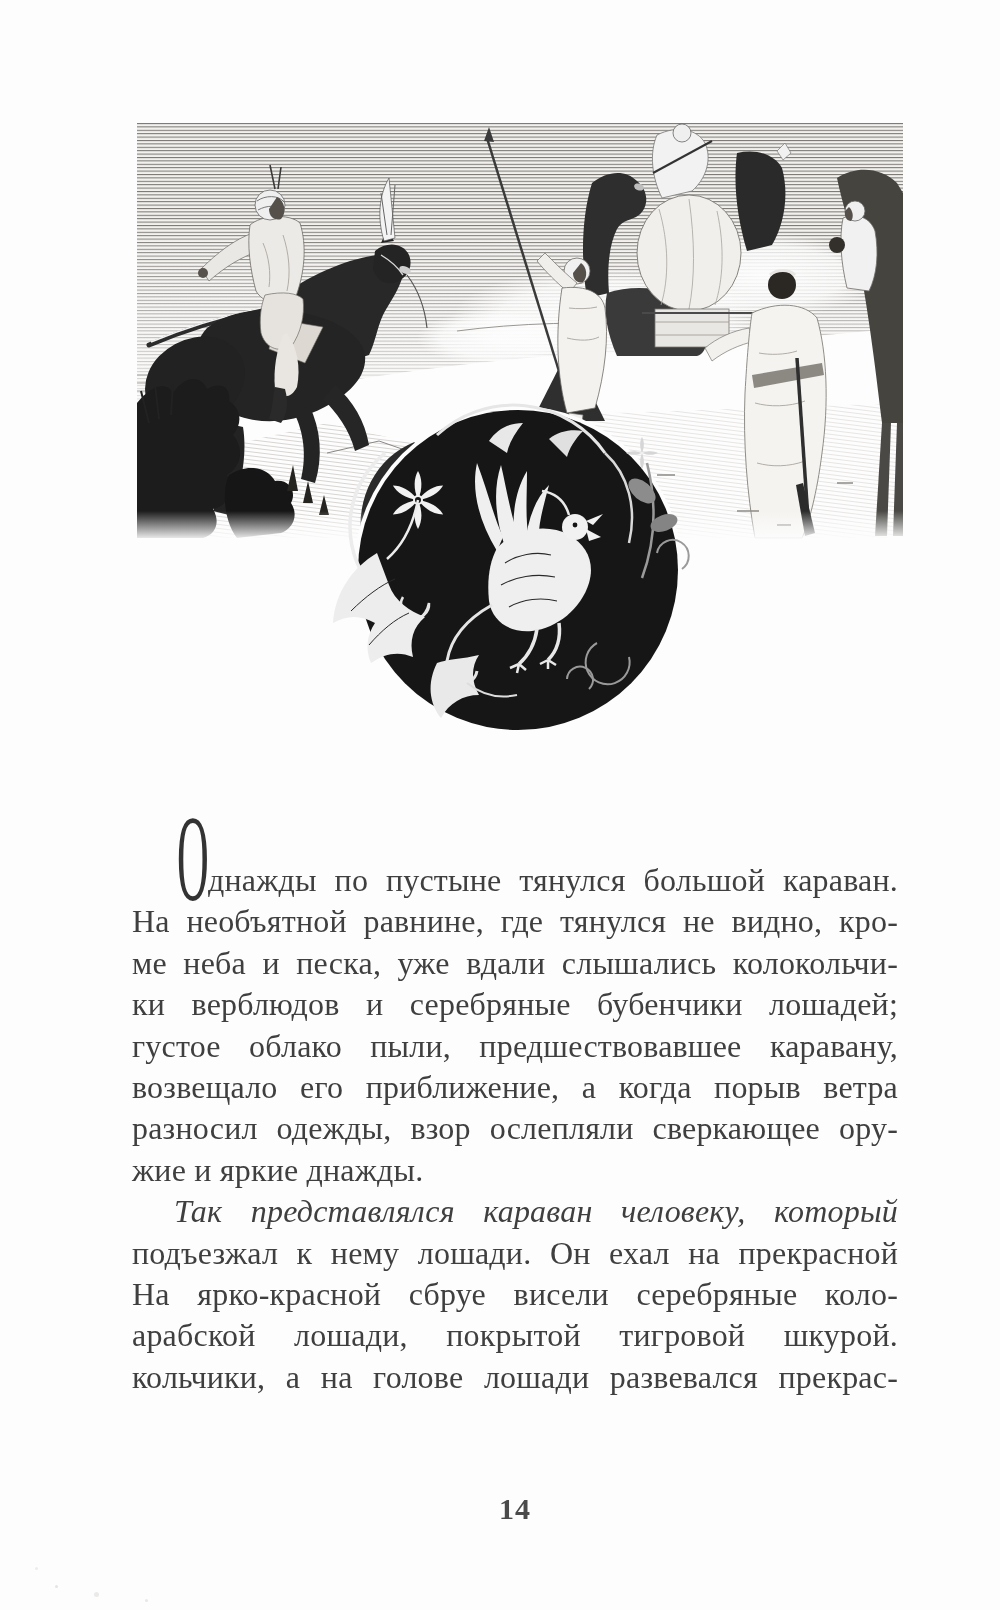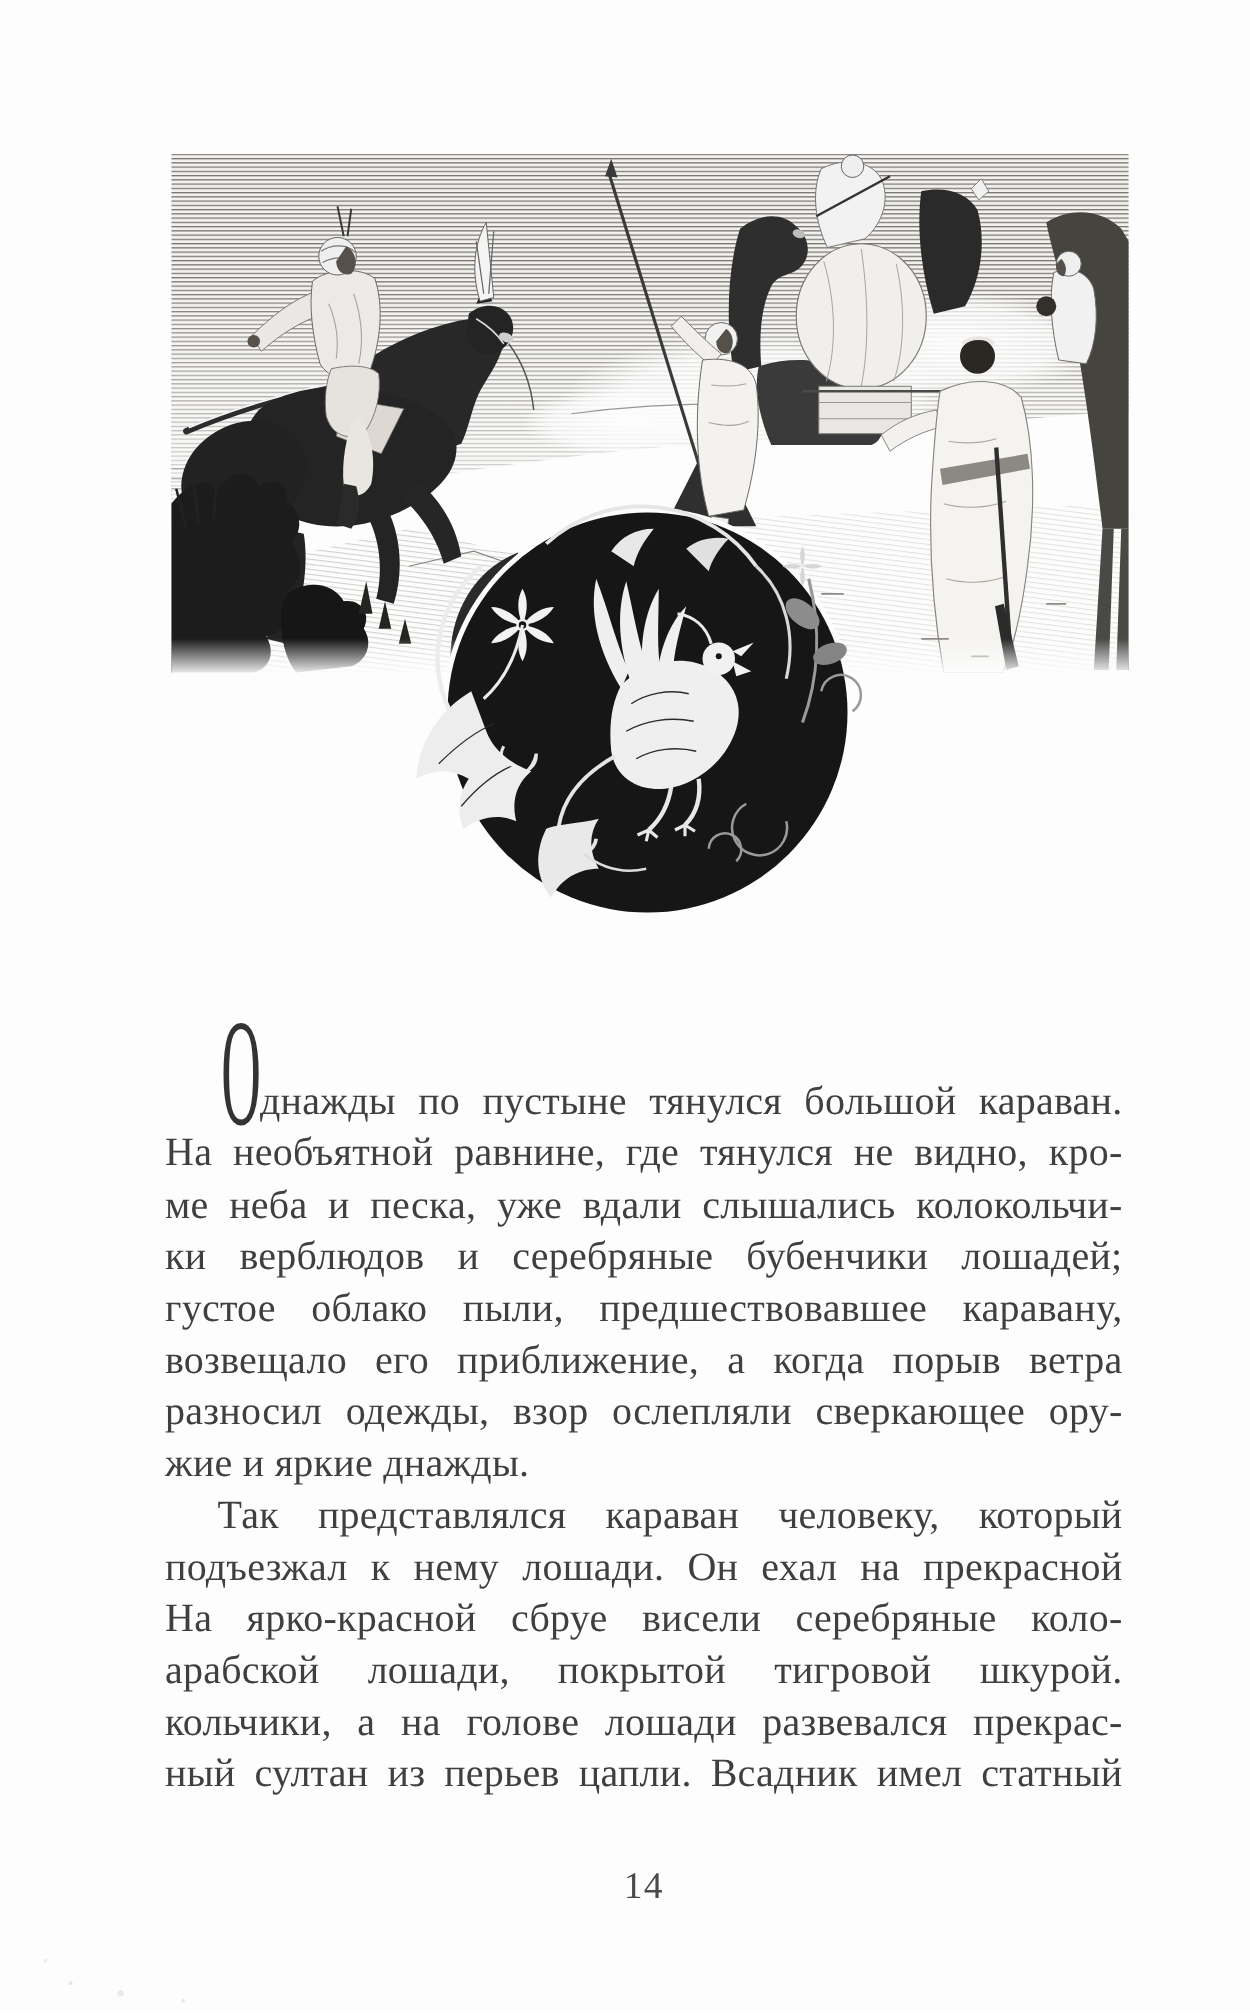--- a/index.html
+++ b/index.html
@@ -20,38 +20,39 @@
     font-size:32px;
   }
   .line{
     line-height:41.4px;
     text-align:justify;
     text-align-last:justify;
     white-space:normal;
     letter-spacing:.2px;
   }
   .line.l-first{ text-indent:76px; }
-  .line.l-indent{ text-indent:42px; }
+  .line.l-indent{ text-indent:42px;font-style:italic; }
   .line.l-last{ text-align-last:left; }
   .dropcap{
     position:absolute;
     left:45px;top:-62px;
     font-size:122px;
     line-height:1;
     color:#333;
     transform:scaleX(.36);
     transform-origin:left top;
     letter-spacing:0;
   }
   .page-number{
     position:absolute;left:132px;top:1492px;width:766px;
     text-align:center;
     font-size:30px;
     color:#4a4a4a;
     letter-spacing:1px;
+    font-weight:bold;
   }
   .speckles{
     position:absolute;left:55px;top:1585px;width:3px;height:3px;border-radius:50%;
     background:#e4e4e2;
     box-shadow:40px 8px 0 1px #eceae8, 90px 14px 0 0 #eae8e6, -20px -18px 0 0 #efedeb;
   }
 </style>
 </head>
 <body>
 
@@ -290,20 +291,19 @@
       <div class="line">возвещало его приближение, а когда порыв ветра</div>
       <div class="line">разносил одежды, взор ослепляли сверкающее ору-</div>
       <div class="line l-last">жие и яркие днажды.</div>
     </div>
     <div>
       <div class="line l-indent">Так представлялся караван человеку, который</div>
       <div class="line">подъезжал к нему лошади. Он ехал на прекрасной</div>
       <div class="line">На ярко-красной сбруе висели серебряные коло-</div>
       <div class="line">арабской лошади, покрытой тигровой шкурой.</div>
       <div class="line">кольчики, а на голове лошади развевался прекрас-</div>
-      <div class="line">ный султан из перьев цапли. Всадник имел статный</div>
     </div>
   </main>
 
   <div class="page-number">14</div>
 
   <div class="speckles"></div>
 </div>
 
 </body></html>

